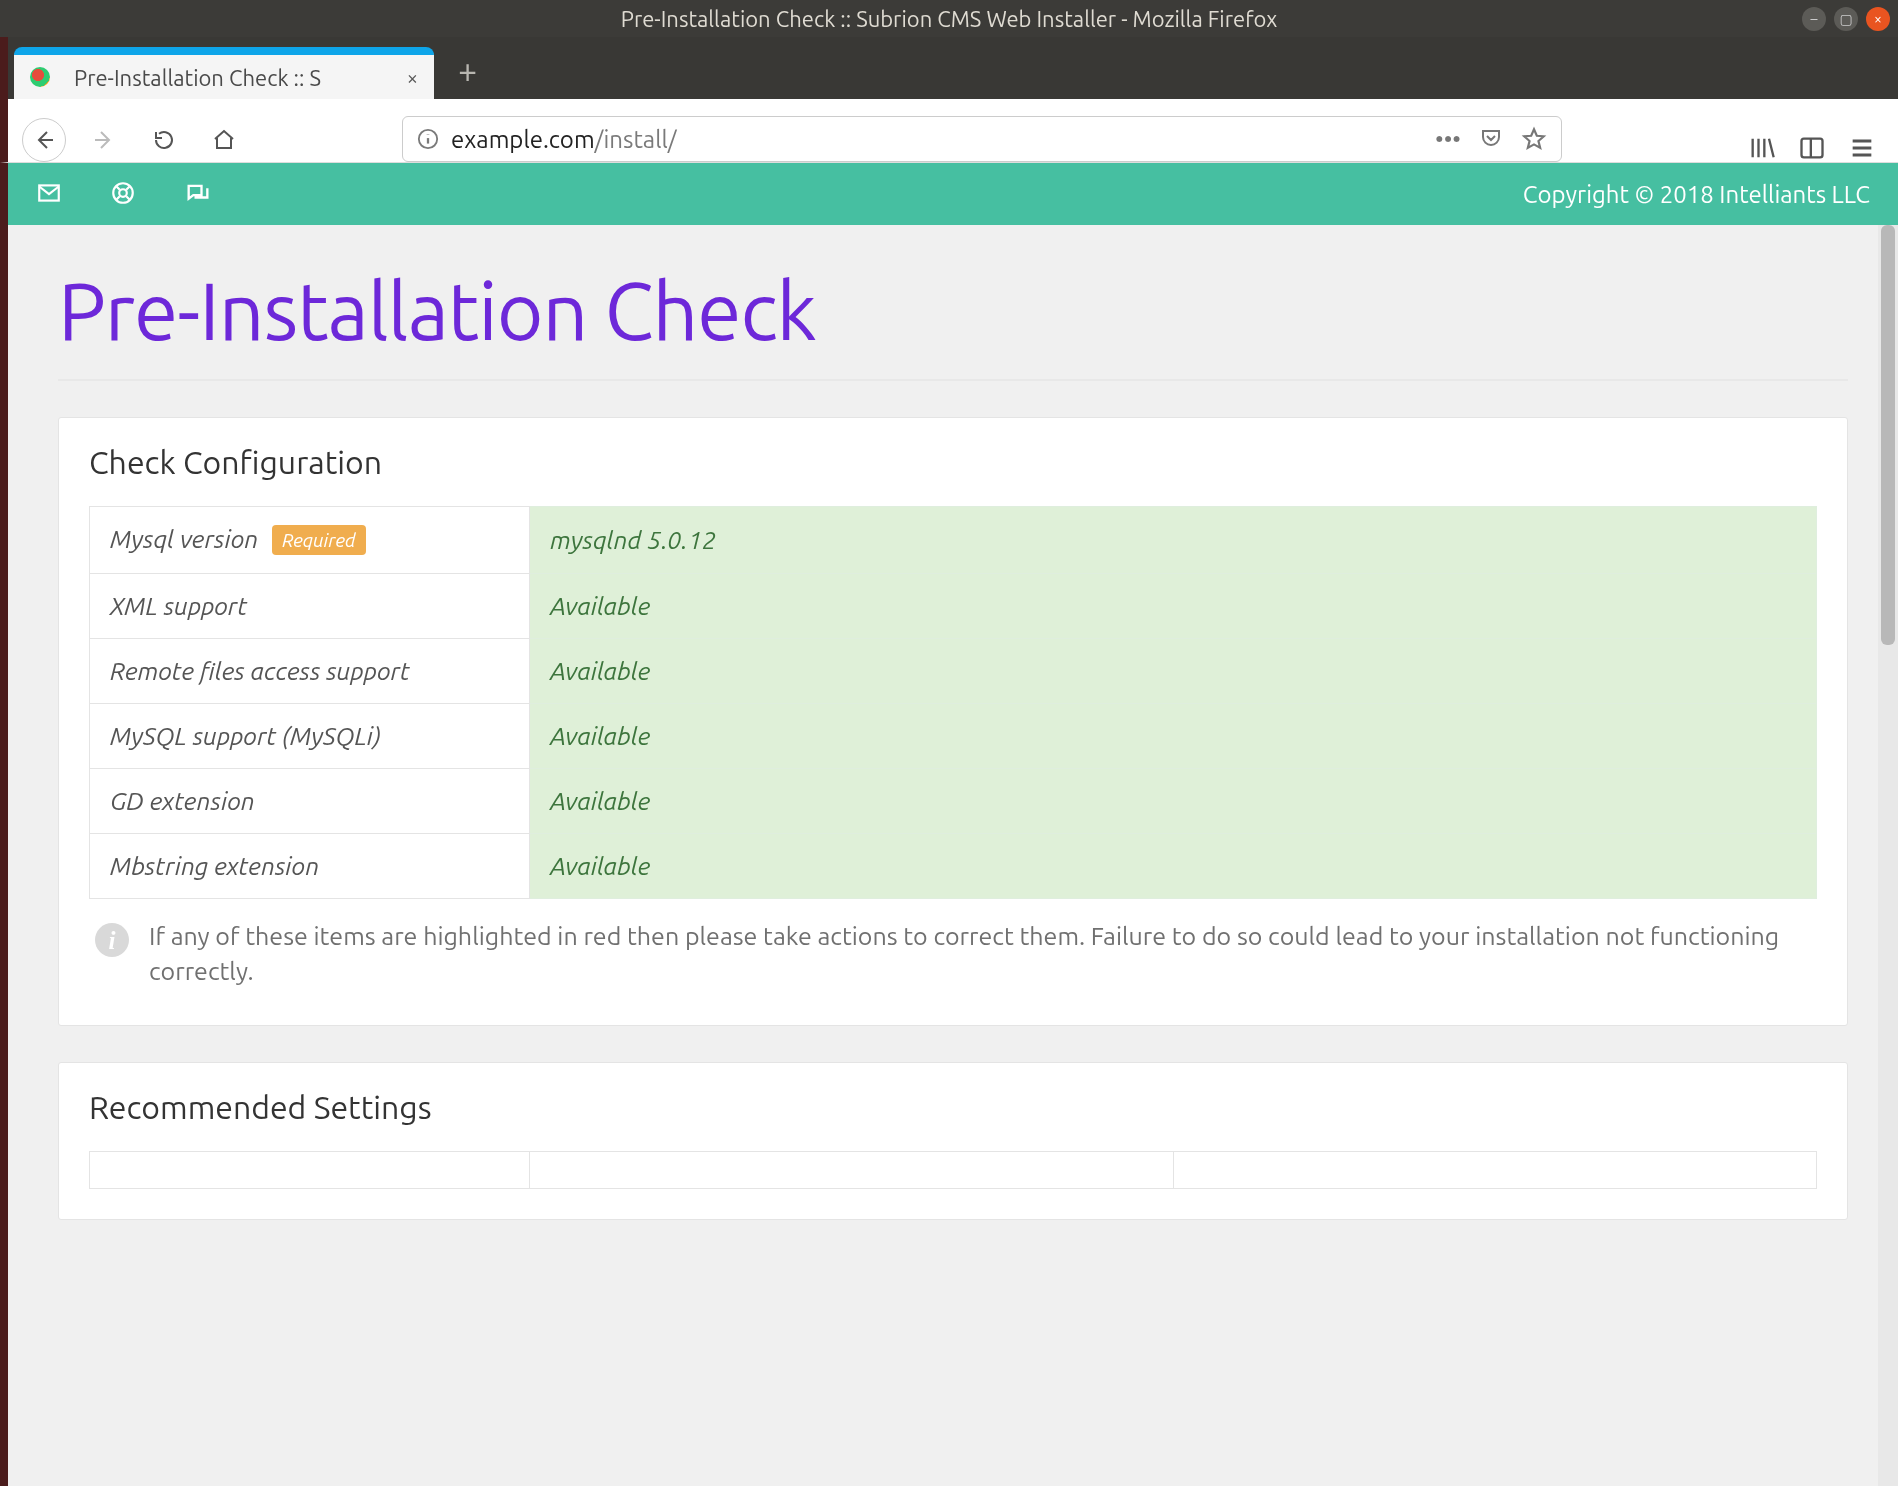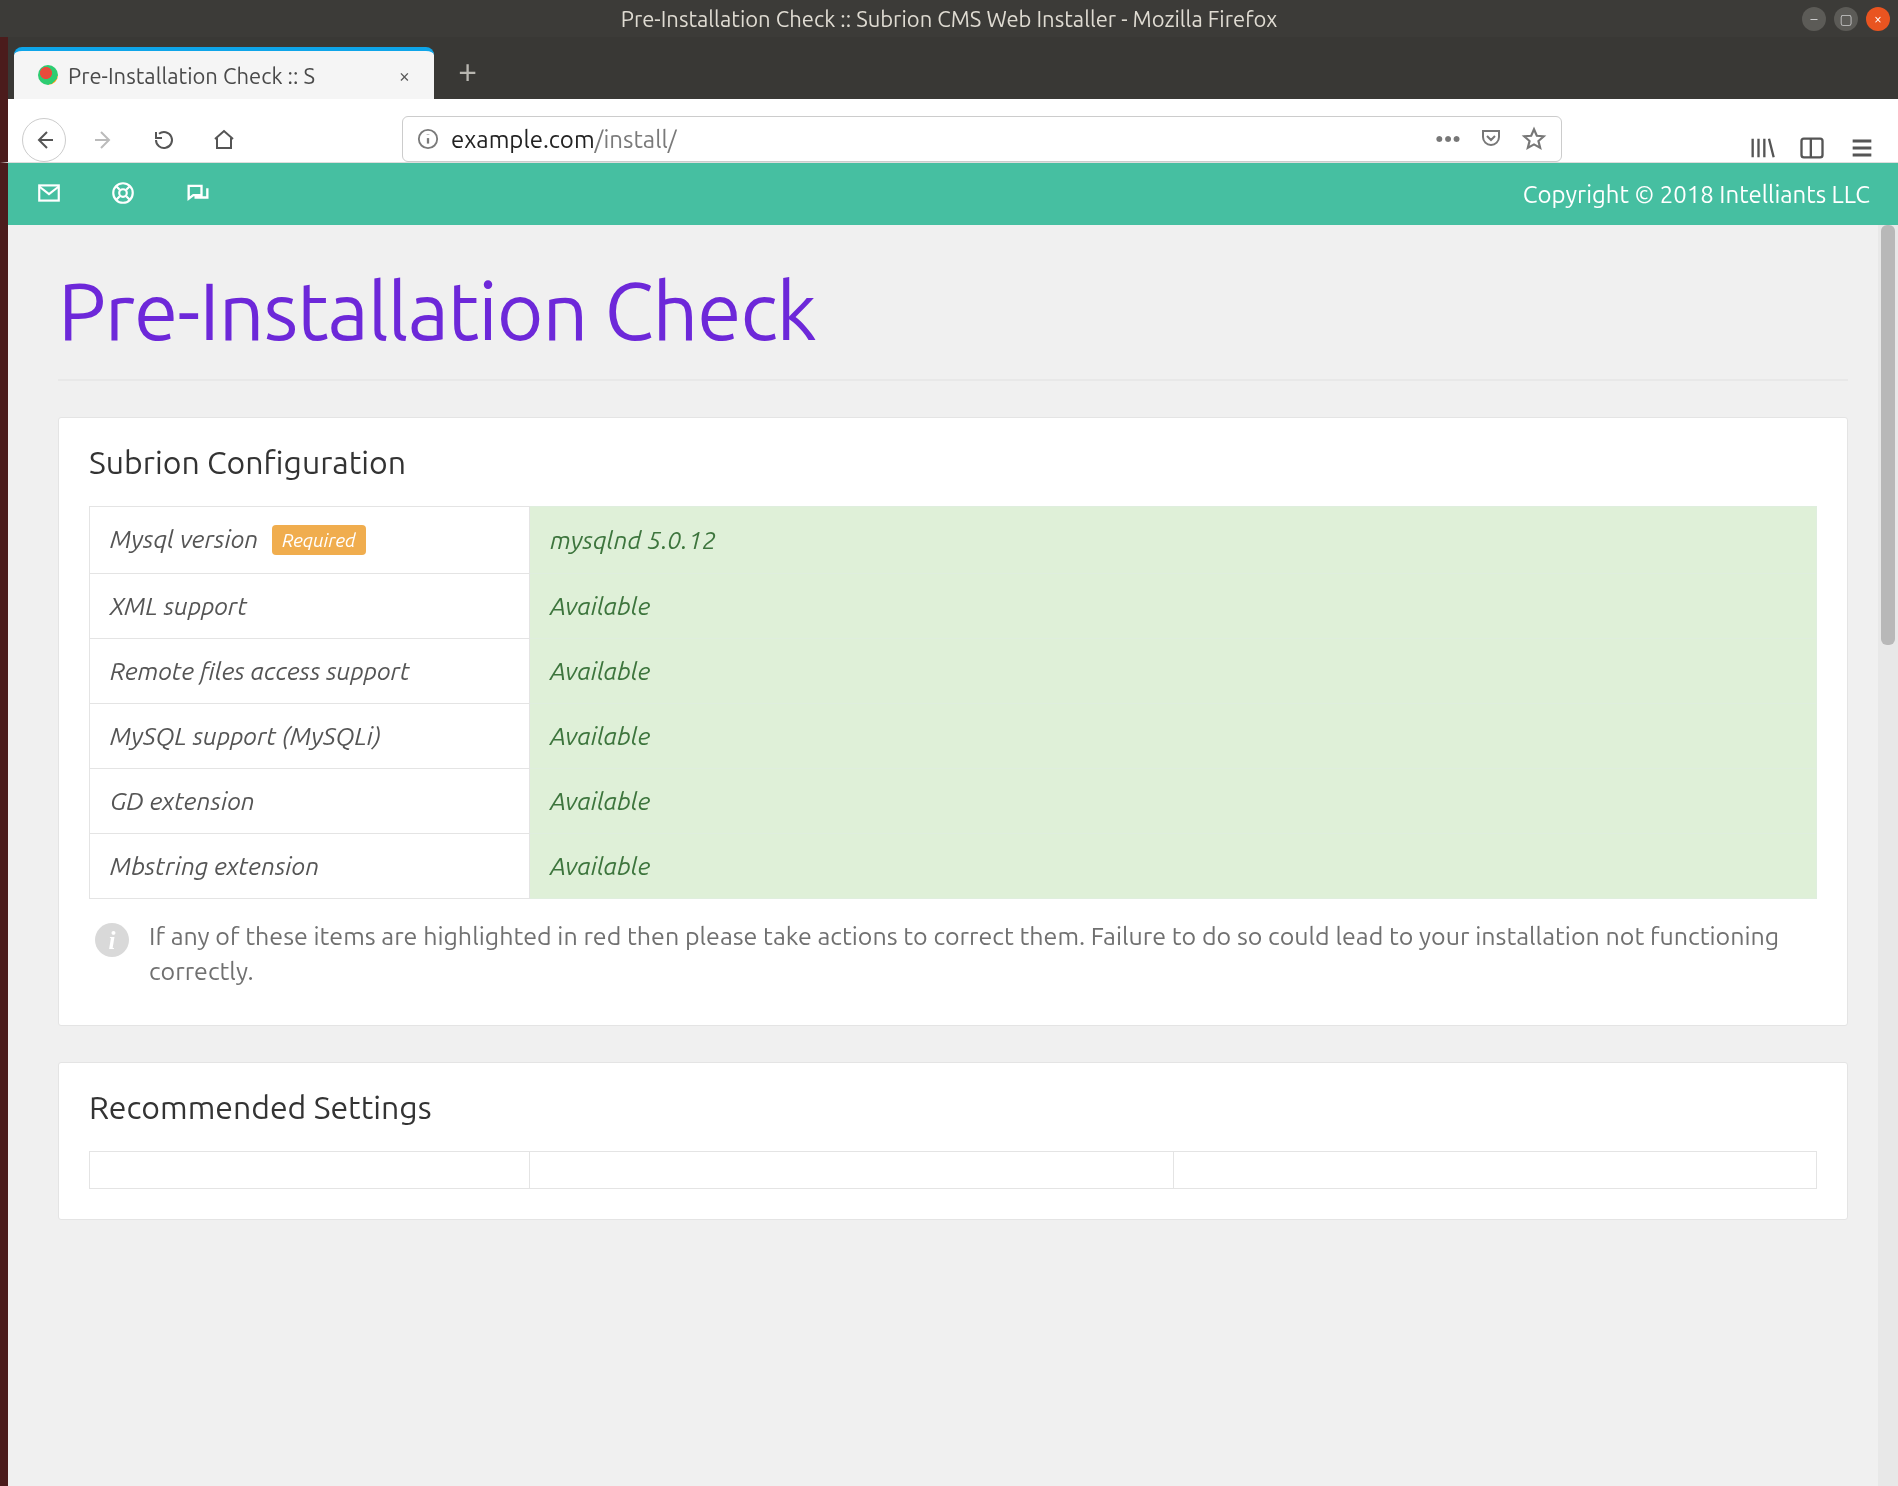--- a/index.html
+++ b/index.html
@@ -54,24 +54,24 @@
   align-items: flex-end;
   padding-left: 6px;
   border-left: 8px solid #4b1c1c;
 }
 .tab {
   height: 52px;
   background: #f5f5f5;
   border-radius: 8px 8px 0 0;
   display: flex;
   align-items: center;
-  padding: 0 24px;
-  gap: 10px;
+  padding: 0 16px;
+  gap: 24px;
   min-width: 420px;
-  border-top: 4px solid #0ea5e9;
+  border-top: 8px solid #0ea5e9;
   color: #4a4a4a;
   font-size: 22px;
 }
 .tab .favicon {
   width: 20px; height: 20px;
   border-radius: 50%;
   background: radial-gradient(circle at 40% 40%, #e74c3c 35%, #2ecc71 36% 70%, #f39c12 71%);
 }
 .tab .close-x { color:#5a5a5a; font-size:20px; margin-left:auto; }
 .newtab {
@@ -316,21 +316,21 @@
             <path fill="none" stroke="currentColor" stroke-width="2" d="M4 5h11v8H8l-4 3zM9 15h11v-8"></path>
           </svg>
       </div>
       <span class="copyright">Copyright © 2018 Intelliants LLC</span>
     </div>
 
     <div class="page">
       <h1 class="page-title">Pre-Installation Check</h1>
 
       <div class="panel">
-        <div class="panel-head">Subrion Configuration</div>
+        <div class="panel-head">Check Configuration</div>
         <div class="panel-body">
           <table class="check">
             <tbody id="server-rows">
                 <tr>
                   <td>Mysql version <span class="badge-req">Required</span></td>
                   <td class="ok">mysqlnd 5.0.12</td>
                 </tr>
                 <tr>
                   <td>XML support </td>
                   <td class="ok">Available</td>

